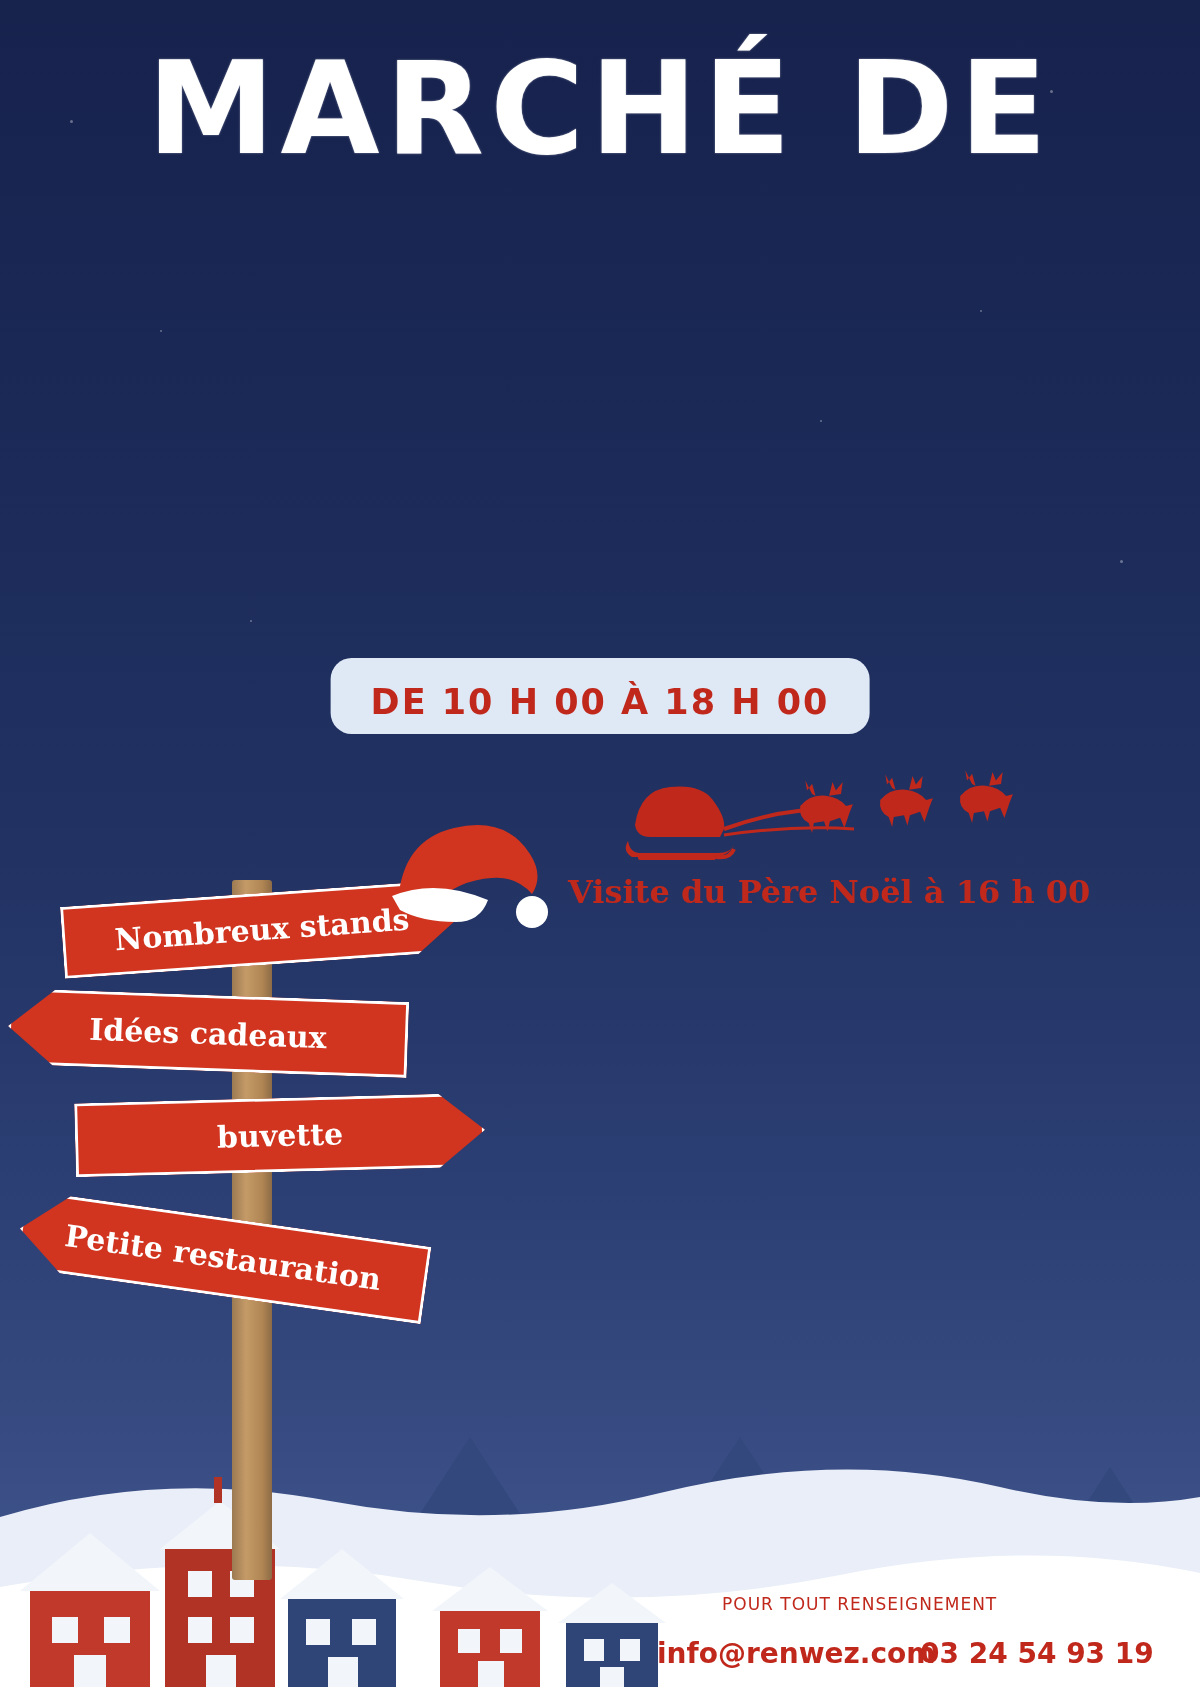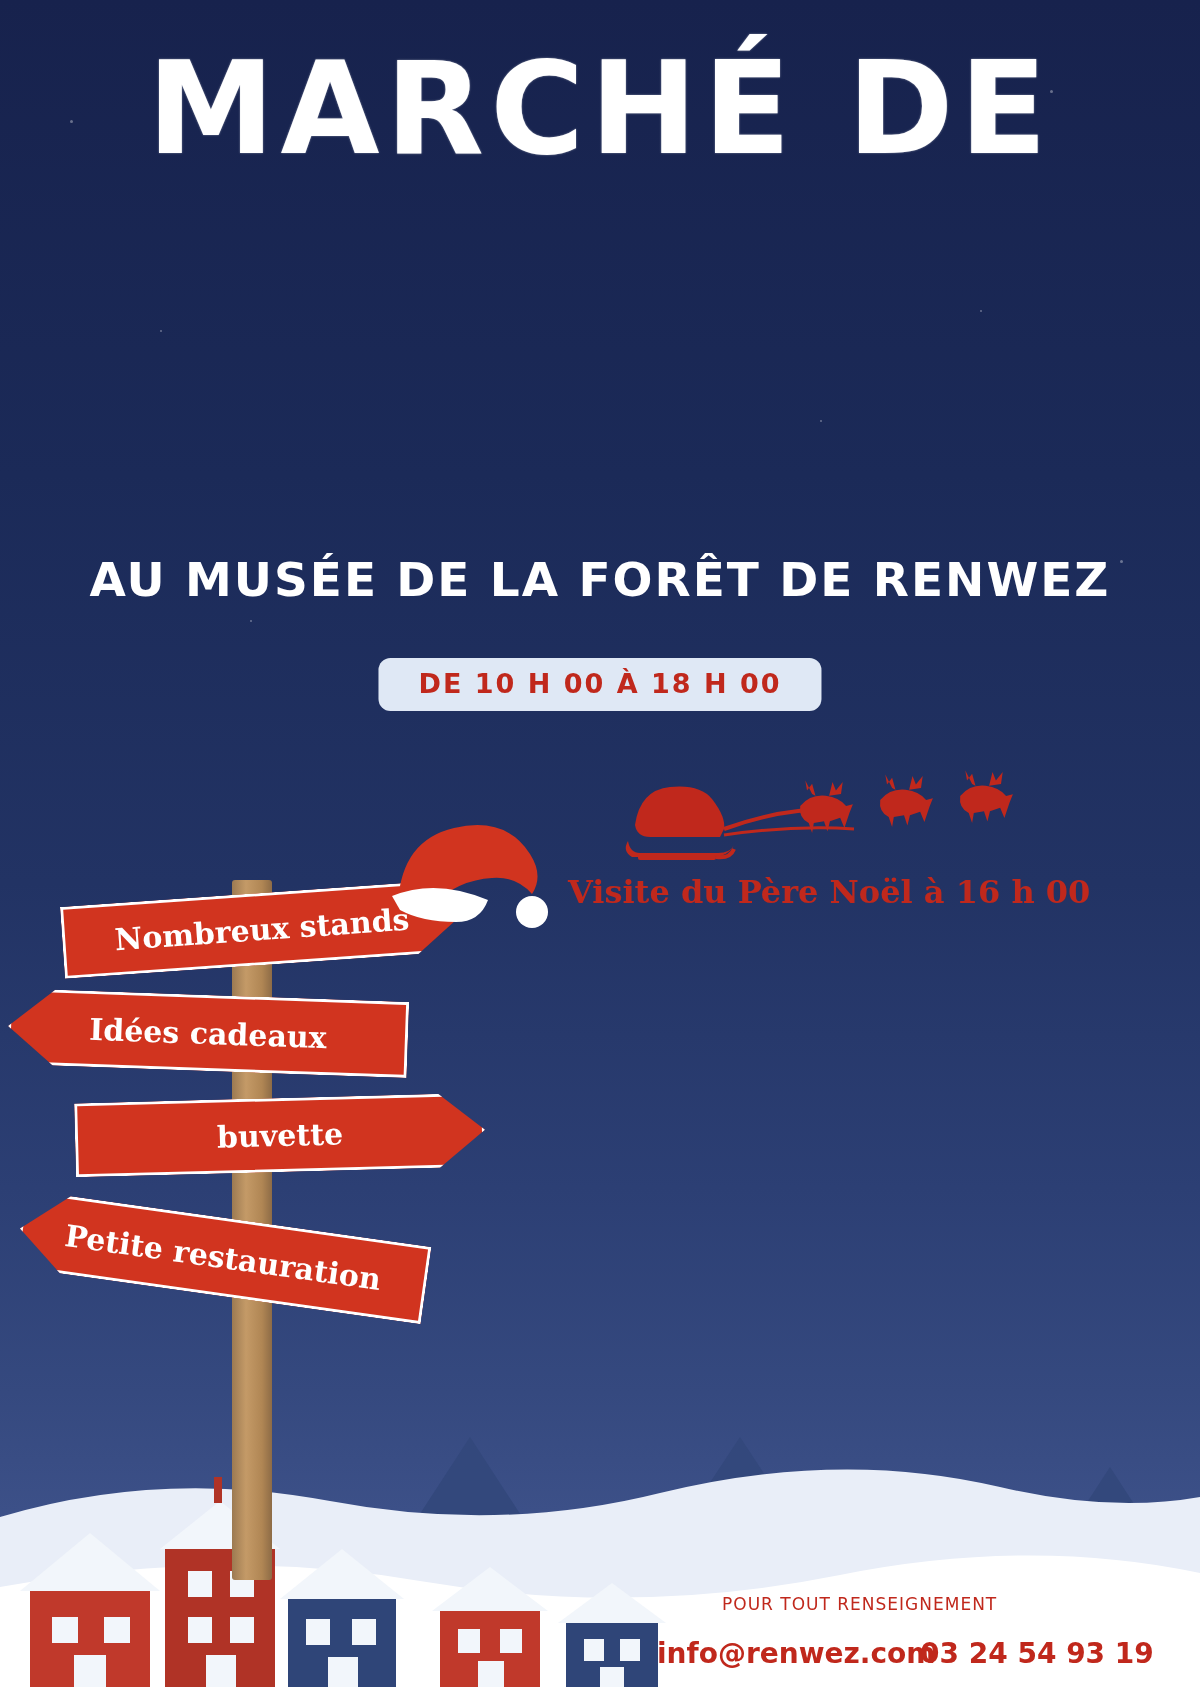--- a/index.html
+++ b/index.html
@@ -74,26 +74,26 @@
     letter-spacing: 2px;
     white-space: nowrap;
   }
 
   .hours-badge {
     position: absolute;
     top: 658px;
     left: 50%;
     transform: translateX(-50%);
     background: #dfe8f5;
-    border-radius: 12px;
-    padding: 10px 40px 12px;
-    color: #c0281c;
-    font-family: "DejaVu Sans", sans-serif;
-    font-weight: 700;
-    font-size: 27px;
+    border-radius: 21px;
+    padding: 24px 40px 12px;
+    color: #c0281c;
+    font-family: "DejaVu Sans", sans-serif;
+    font-weight: 700;
+    font-size: 35px;
     letter-spacing: 2px;
     white-space: nowrap;
   }
 
   
   .santa-visit {
     position: absolute;
     top: 873px;
     left: 568px;
     color: #c0281c;
@@ -220,21 +220,20 @@
   <div class="star" style="left:980px;top:310px;width:2px;height:2px;"></div>
   <div class="star" style="left:430px;top:60px;width:2px;height:2px;"></div>
   <div class="star" style="left:820px;top:420px;width:2px;height:2px;"></div>
   <div class="star" style="left:250px;top:620px;width:2px;height:2px;"></div>
   <div class="star" style="left:1120px;top:560px;width:3px;height:3px;"></div>
 
   <div class="title-wrap">
     <div class="title-line title-1">MARCHÉ DE</div>
   </div>
 
-  <div class="venue">AU MUSÉE DE LA FORÊT DE RENWEZ</div>
   <div class="hours-badge">DE 10 H 00 À 18 H 00</div>
 
   <svg width="420" height="130" viewBox="0 0 420 130" style="position:absolute;left:620px;top:755px;">
     <g fill="#c0281c">
 
       <path d="M15 70 q5 -35 35 -38 q30 -3 42 12 q14 18 12 30 l-4 8 h-70 q-13 0 -15 -12z"></path>
       <path d="M8 86 q-6 10 4 16 h80 q16 0 22 -12 q-4 8 -16 8 h-78 q-10 0 -12 -12z"></path>
       <rect x="18" y="100" width="78" height="5" rx="2"></rect>
       <path d="M96 102 q14 2 18 -8" stroke="#c0281c" stroke-width="4" fill="none"></path>
 

